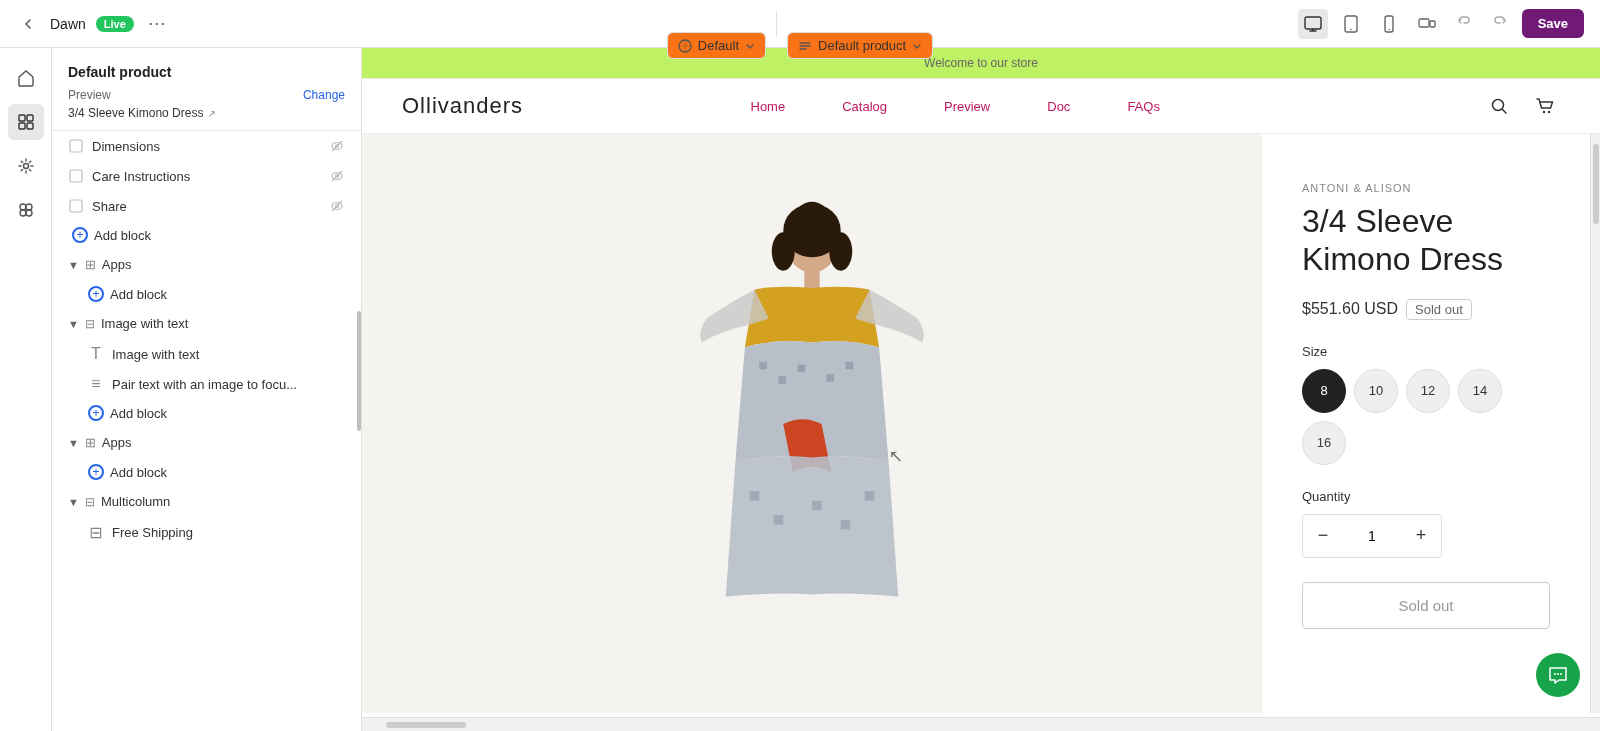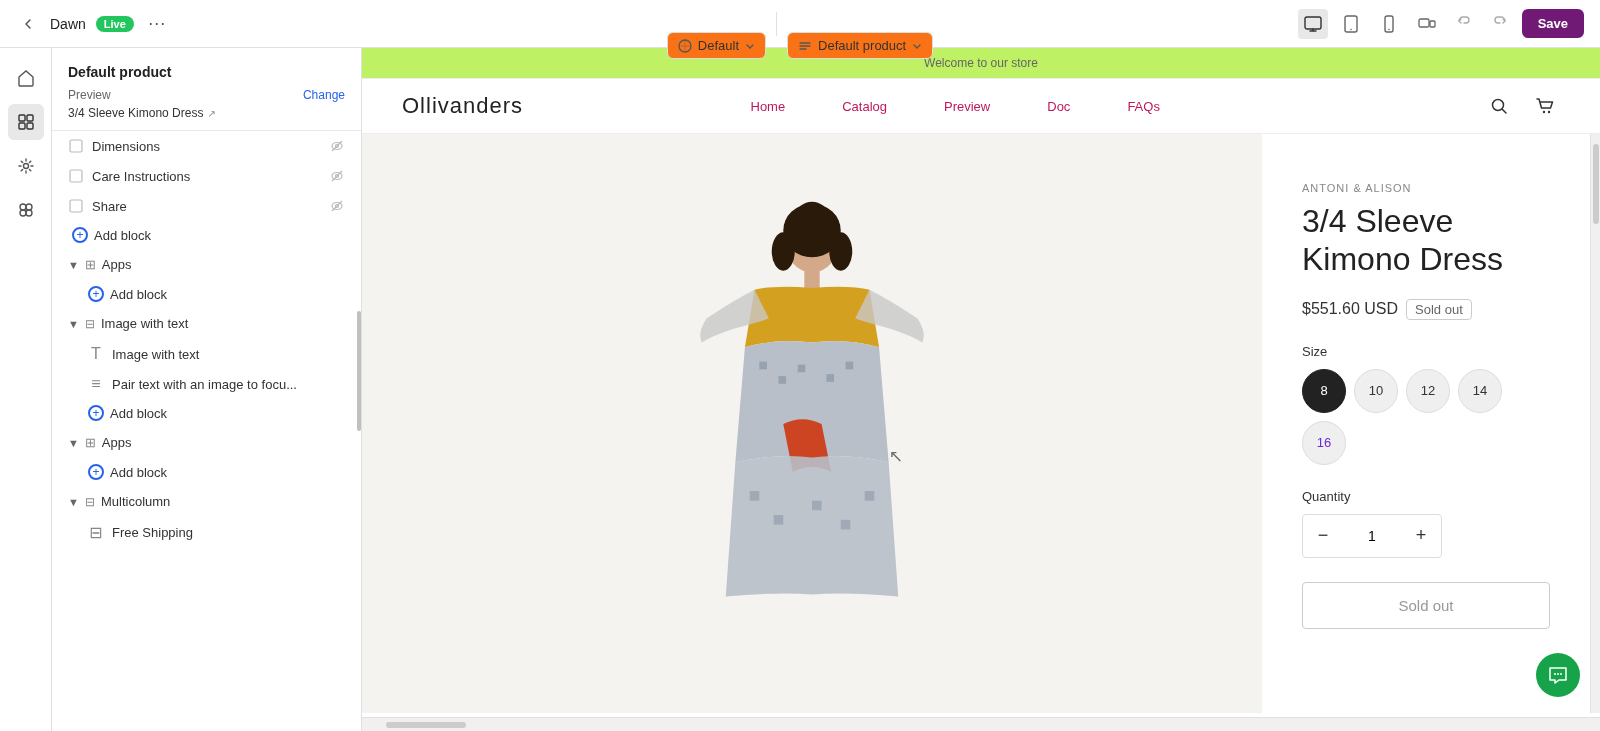--- a/index.html
+++ b/index.html
@@ -193,21 +193,21 @@
     .size-label { font-size: 13px; color: #333; margin-bottom: 10px; font-weight: 500; }
     .size-options { display: flex; gap: 8px; margin-bottom: 24px; flex-wrap: wrap; }
     .size-option {
       width: 44px; height: 44px;
       border: 1px solid #ddd;
       border-radius: 50%;
       display: flex; align-items: center; justify-content: center;
       font-size: 13px; color: #333; cursor: pointer;
     }
     .size-option.selected { background: #222; color: #fff; border-color: #222; }
-    .size-option.unavailable { color: #6d28d9; position: relative; }
+    .size-option.unavailable { color: #404040; position: relative; }
 
     .qty-label { font-size: 13px; color: #333; margin-bottom: 10px; font-weight: 500; }
     .qty-control {
       display: flex; align-items: center;
       border: 1px solid #ddd; border-radius: 4px;
       width: 140px; margin-bottom: 24px;
     }
     .qty-btn {
       width: 40px; height: 42px;
       background: none; border: none; cursor: pointer;

